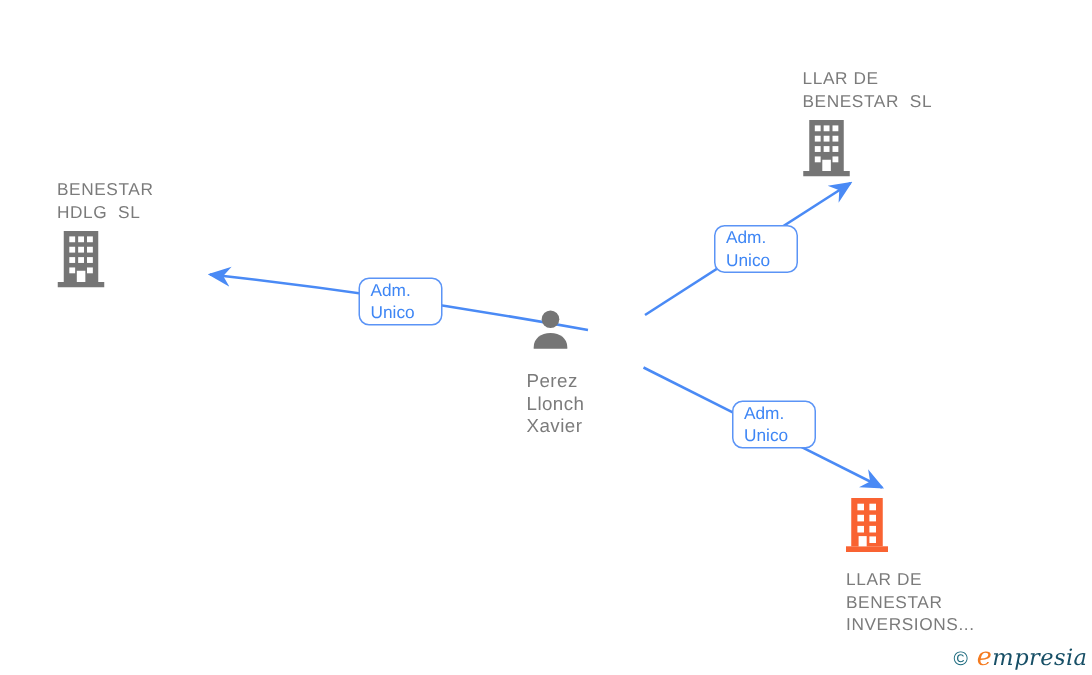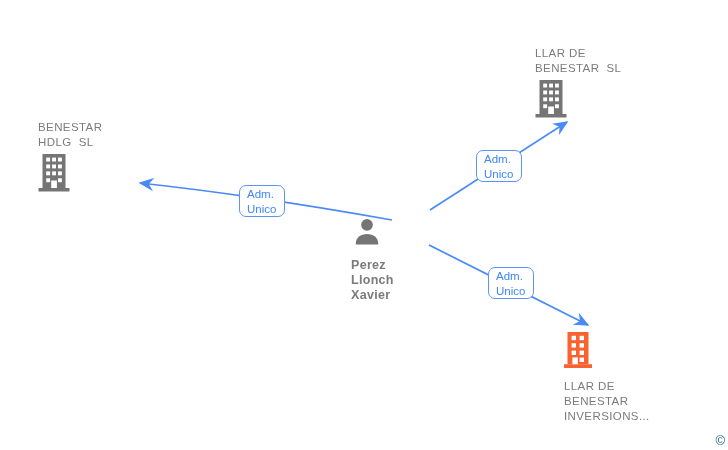--- a/index.html
+++ b/index.html
@@ -40,21 +40,21 @@
     letter-spacing: 0.3px;
     color: #7b7b7b;
     margin-top: 6px;
   }
   .node-icon { display: inline-block; line-height: 0; }
   .company-icon-wrap { margin-top: 4px; }
   .edge-label {
     position: absolute;
     z-index: 2;
     box-sizing: border-box;
-    width: 46px;
+    width: 56px;
     height: 32px;
     background: #ffffff;
     border: 1.5px solid #5b94f6;
     border-radius: 7px;
     padding: 1px 0 0 7px;
     font-size: 11.5px;
     line-height: 14.5px;
     color: #3e86f5;
     white-space: pre-line;
     text-align: left;
@@ -154,21 +154,21 @@
           <rect x="14.1" y="17.4" width="3.9" height="3.9"></rect>
           <rect x="20.0" y="17.4" width="3.9" height="3.9"></rect>
           <rect x="8.2" y="24.3" width="3.9" height="3.9"></rect>
           <rect x="20.0" y="24.3" width="3.9" height="3.9"></rect>
           <rect x="13.2" y="26.5" width="5.7" height="7.5"></rect>
         </g>
       </svg>
     </span>
   </div>
 
-  <div class="node" style="left:351px; top:216px; width:120px;font-weight:bold;">
+  <div class="node" style="left:351px; top:204px; width:120px;">
     <span class="node-icon">
       <svg width="32" height="32" viewBox="0 0 24 24">
         <g fill="#757575">
           <circle cx="12" cy="6.6" r="4.4"></circle>
           <path d="M 3.6 21.4 v -0.8 c 0 -4.3 3.6 -7.1 8.4 -7.1 s 8.4 2.8 8.4 7.1 v 0.8 Z"></path>
         </g>
       </svg>
     </span>
     <div class="person-label">Perez
 Llonch
@@ -194,15 +194,16 @@
         </g>
       </svg>
     </span>
     <div class="node-label" style="margin-top:7px;">LLAR DE
 BENESTAR
 INVERSIONS...</div>
   </div>
 
   <div class="watermark">
     <span class="wm-copy">©</span>
+    <span class="wm-brand"><span class="first">e</span><span>mpresia</span></span>
   </div>
 
 </div>
 
 </body></html>

